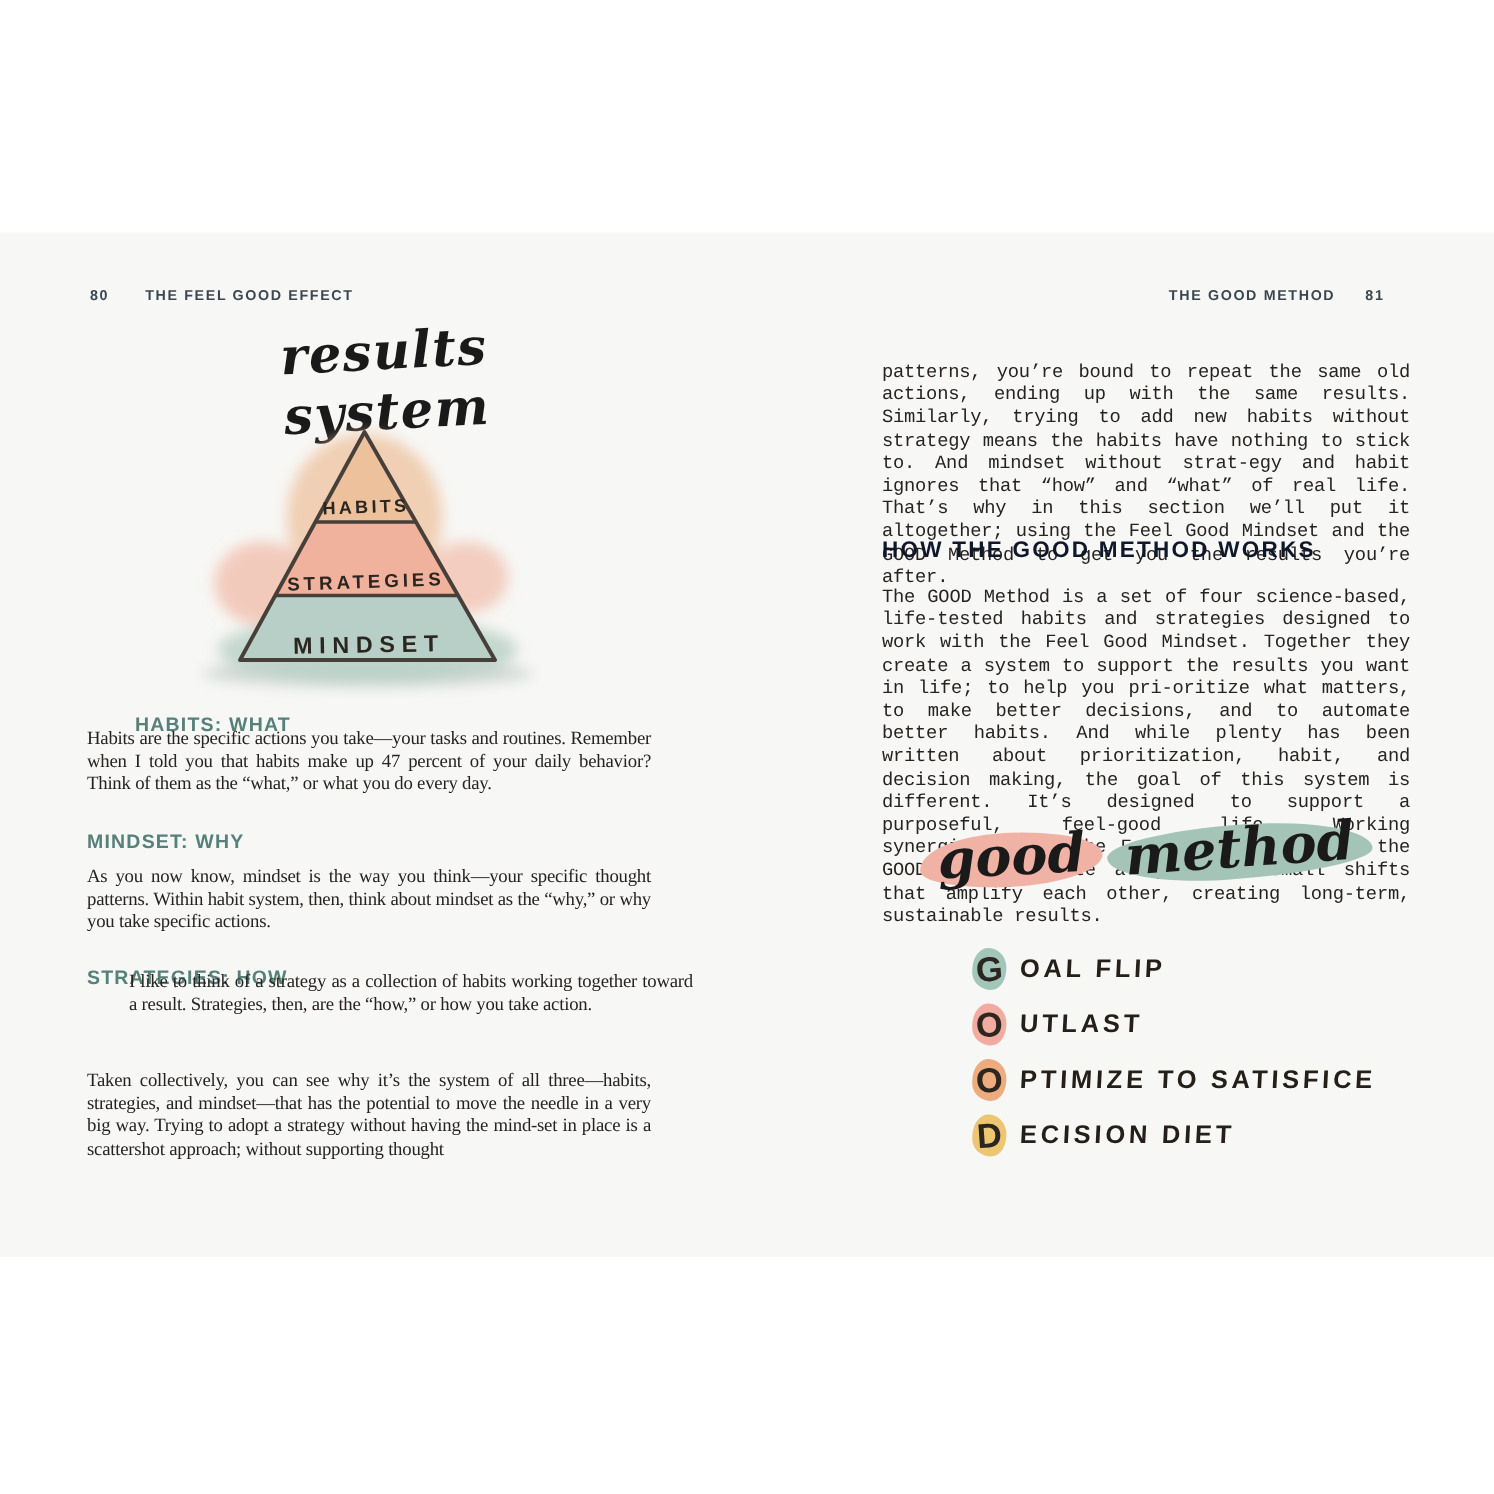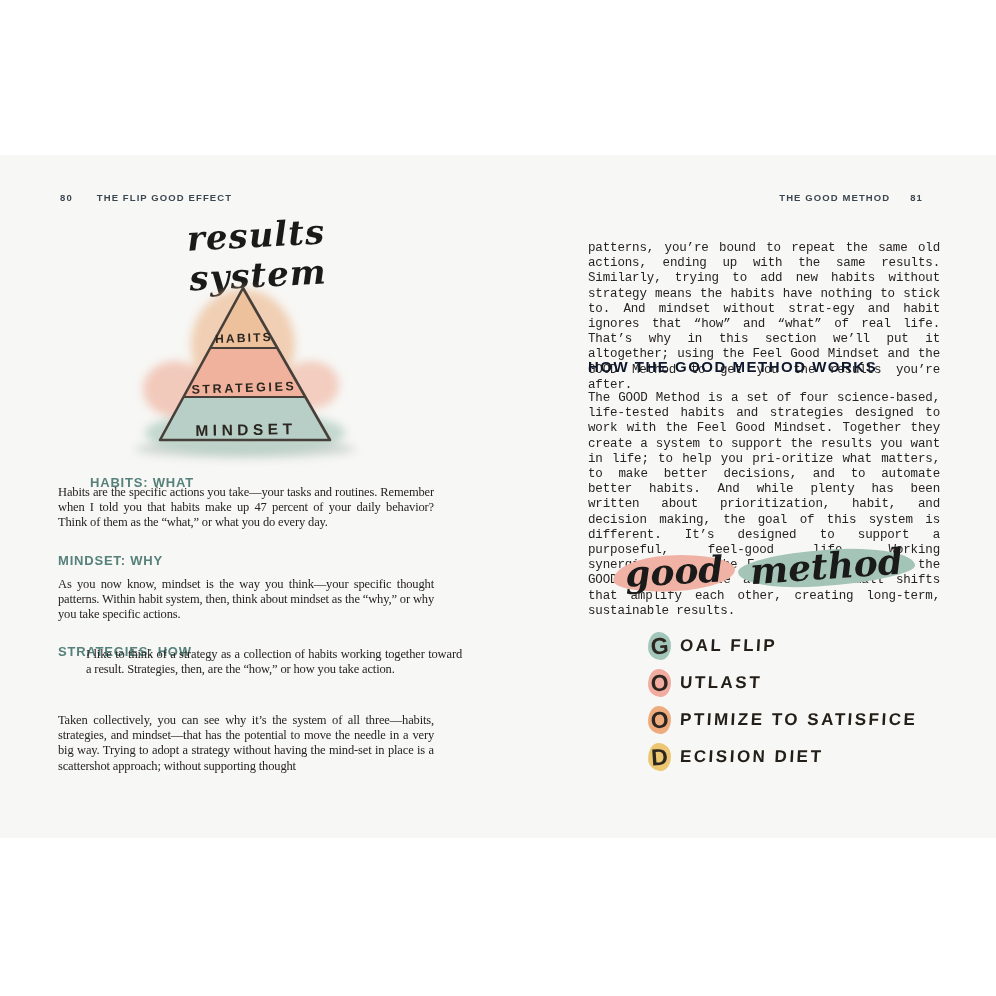--- a/index.html
+++ b/index.html
@@ -83,21 +83,21 @@
     margin-left:9px; font-weight:bold; font-size:17px; letter-spacing:2.5px;
     color:#242019; white-space:nowrap; transform:skewX(-3deg);
   }
 </style>
 </head>
 <body>
 
 <div class="spread">
 
   <div class="running-header left">
-    <span>80</span><span class="gap-l">THE FLIP GOOD EFFECT</span>
+    <span>80</span><span class="gap-l">THE FEEL GOOD EFFECT</span>
   </div>
   <div class="running-header right">
     <span>THE GOOD METHOD</span><span class="gap-r">81</span>
   </div>
 
   <div class="page-left">
 
     <div class="script-title">results system</div>
 
     <div class="pyramid-wrap">

